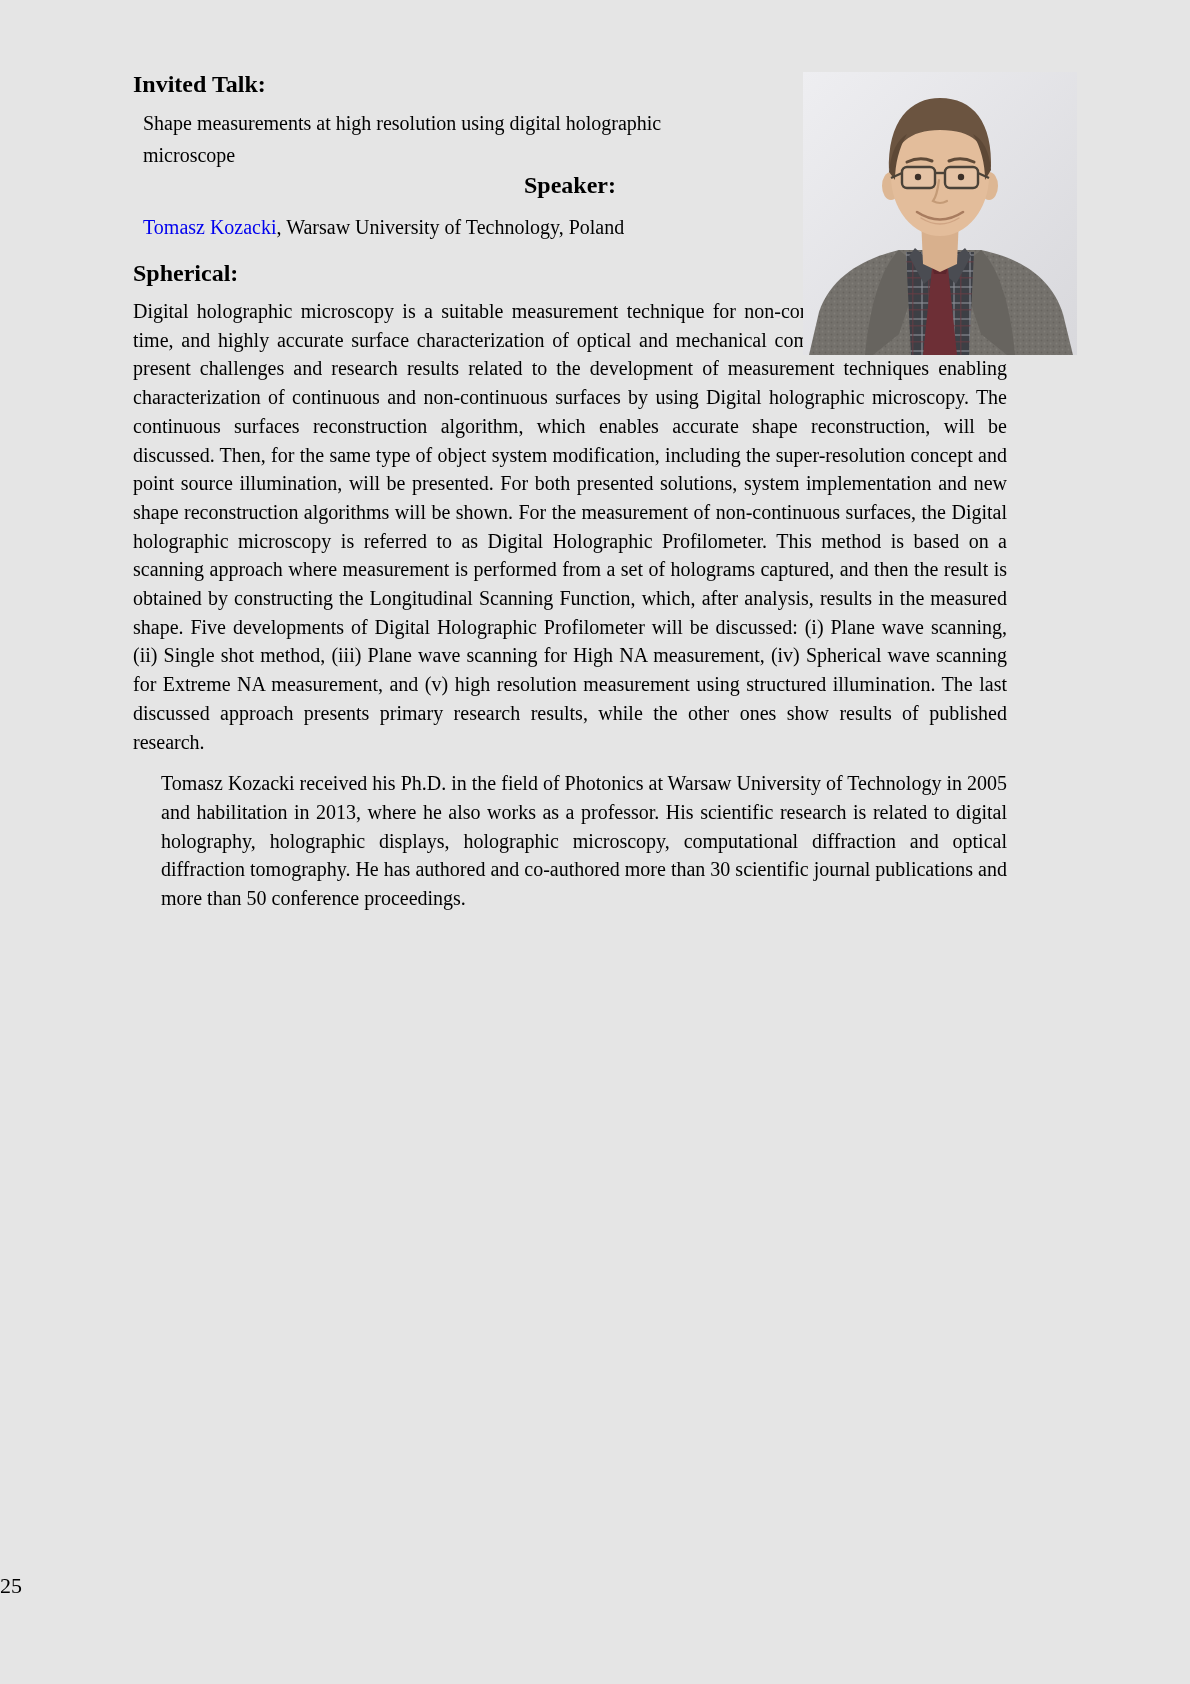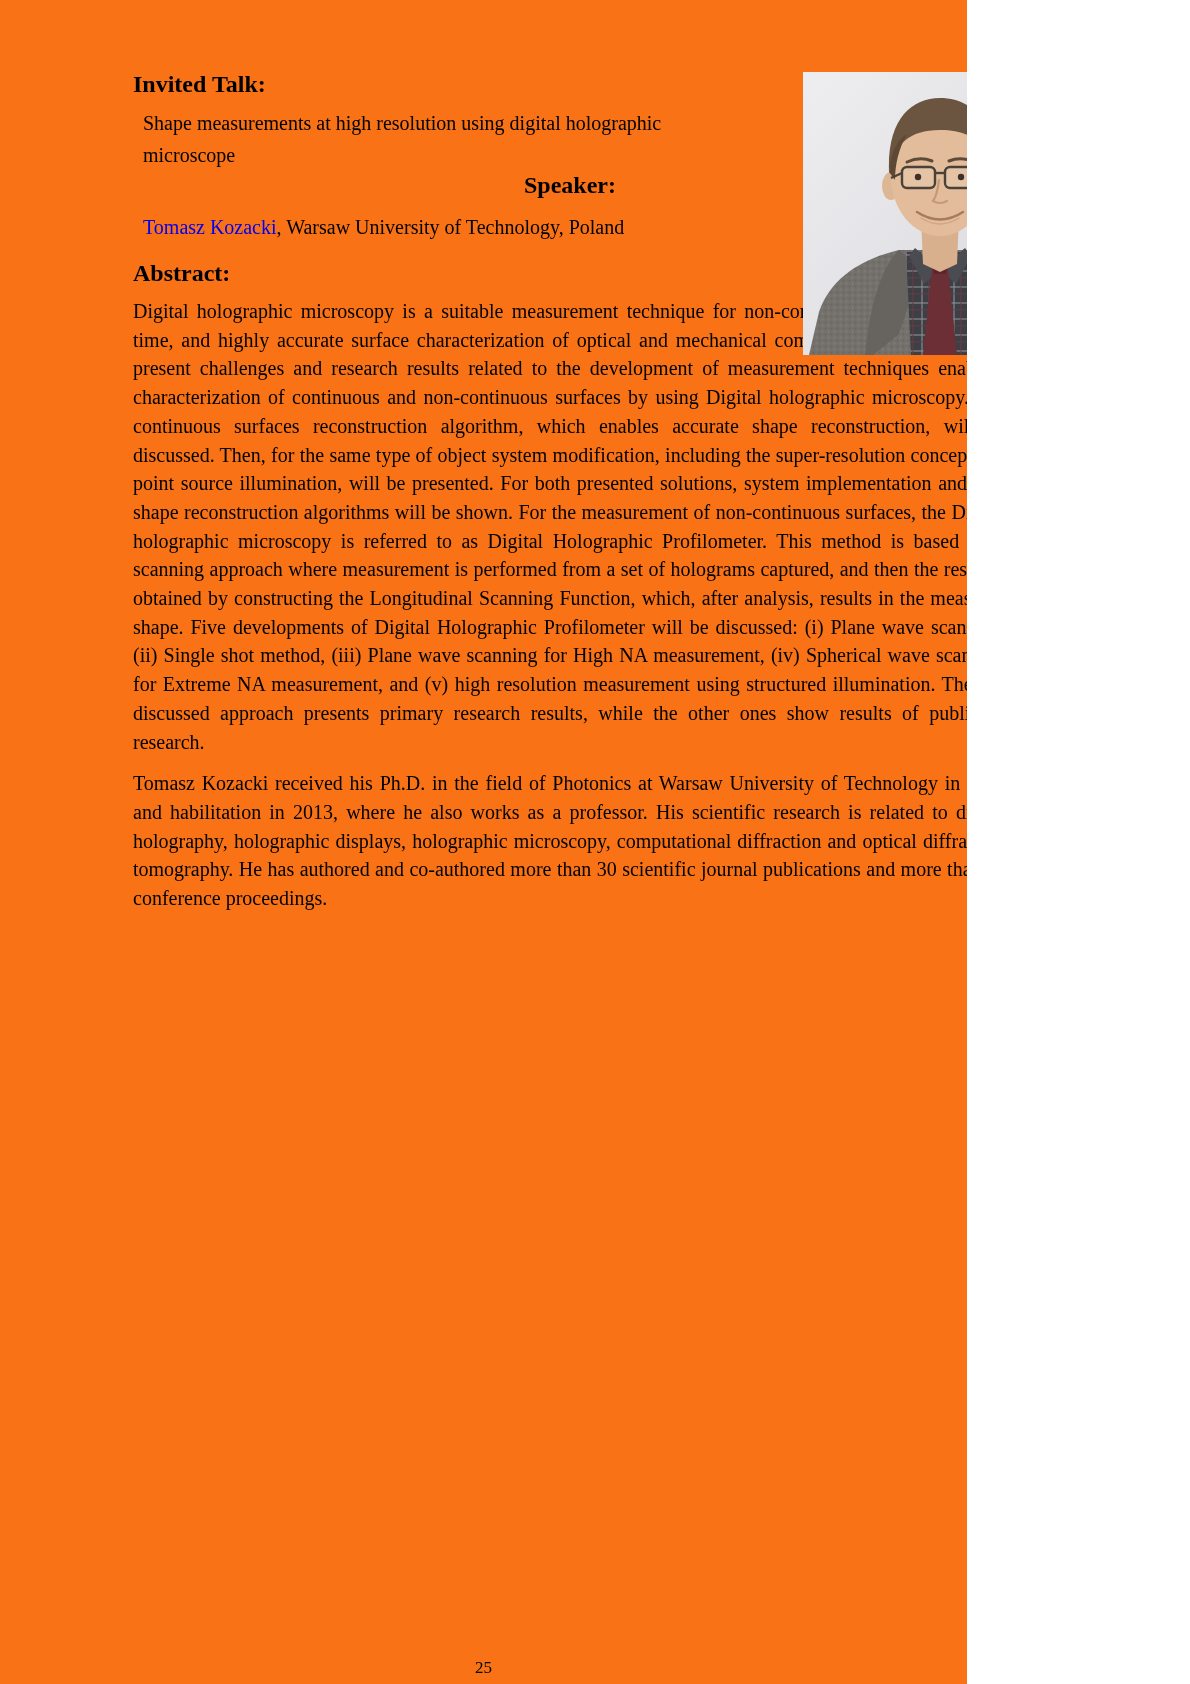--- a/index.html
+++ b/index.html
@@ -2,23 +2,23 @@
 <html><head>
 <meta charset="utf-8">
 <style>
   html, body {
     margin: 0;
     padding: 0;
     background: #ffffff;
   }
   .page {
     position: relative;
-    width: 967px;
+    width: 1190px;
     height: 1684px;
-    background: #f97316;
+    background: #e5e5e5;
     color: #000000;
     font-family: "Liberation Serif", serif;
     overflow: hidden;
   }
   .content {
     position: absolute;
     left: 133px;
     top: 70px;
     width: 874px;
   }
@@ -49,55 +49,55 @@
   }
   .h-speaker  { margin-top: 13px; text-align: center; }
   .h-abstract { margin-top: 76px; }
   .h-biography{ margin-top: 20px; }
   .body-text {
     font-size: 20px;
     line-height: 28.7px;
     text-align: justify;
     margin: 9px 0 0 0;
   }
-  .bio-text { margin-top: 13px; }
+  .bio-text { margin-top: 13px; margin-left: 28px; }
   .photo {
     position: absolute;
     left: 803px;
     top: 72px;
     width: 274px;
     height: 283px;
   }
   .photo svg { display: block; }
   .page-number {
     position: absolute;
-    top: 1658px;
+    top: 1576px;
     left: 0;
     width: 100%;
-    text-align: center;
-    font-size: 17px;
+    text-align: left;
+    font-size: 22px;
     line-height: 20px;
   }
 </style>
 </head>
 <body>
 
 <div class="page">
 
   <div class="content">
 
     <h2 class="sec">Invited Talk:</h2>
 
     <p class="talk-title">Shape measurements at high resolution using digital holographic microscope</p>
 
     <h2 class="sec h-speaker">Speaker:</h2>
 
     <p class="speaker-line"><a class="speaker-name">Tomasz Kozacki</a><span>, Warsaw University of Technology, Poland</span></p>
 
-    <h2 class="sec h-abstract">Abstract:</h2>
+    <h2 class="sec h-abstract">Spherical:</h2>
 
     <p class="body-text">Digital holographic microscopy is a suitable measurement technique for non-contact, short measurement time, and highly accurate surface characterization of optical and mechanical components.  This work will present challenges and research results related to the development of measurement techniques enabling characterization of continuous and non-continuous surfaces by using Digital holographic microscopy. The continuous surfaces reconstruction algorithm, which enables accurate shape reconstruction, will be discussed. Then, for the same type of object system modification, including the super-resolution concept and point source illumination, will be presented. For both presented solutions, system implementation and new shape reconstruction algorithms will be shown. For the measurement of non-continuous surfaces, the Digital holographic microscopy is referred to as Digital Holographic Profilometer. This method is based on a scanning approach where measurement is performed from a set of holograms captured, and then the result is obtained by constructing the Longitudinal Scanning Function, which, after analysis, results in the measured shape. Five developments of Digital Holographic Profilometer will be discussed: (i) Plane wave scanning, (ii) Single shot method, (iii) Plane wave scanning for High NA measurement, (iv) Spherical wave scanning for Extreme NA measurement, and (v) high resolution measurement using structured illumination. The last discussed approach presents primary research results, while the other ones show results of published research.</p>
 
 
     <p class="body-text bio-text">Tomasz Kozacki received his Ph.D. in the field of Photonics at Warsaw University of Technology in 2005 and habilitation in 2013, where he also works as a professor. His scientific research is related to digital holography, holographic displays, holographic microscopy, computational diffraction and optical diffraction tomography. He has authored and co-authored more than 30 scientific journal publications and more than 50 conference proceedings.</p>
 
   </div>
 
   <div class="photo">
     <svg viewBox="0 0 274 283" width="274" height="283" xmlns="http://www.w3.org/2000/svg">

